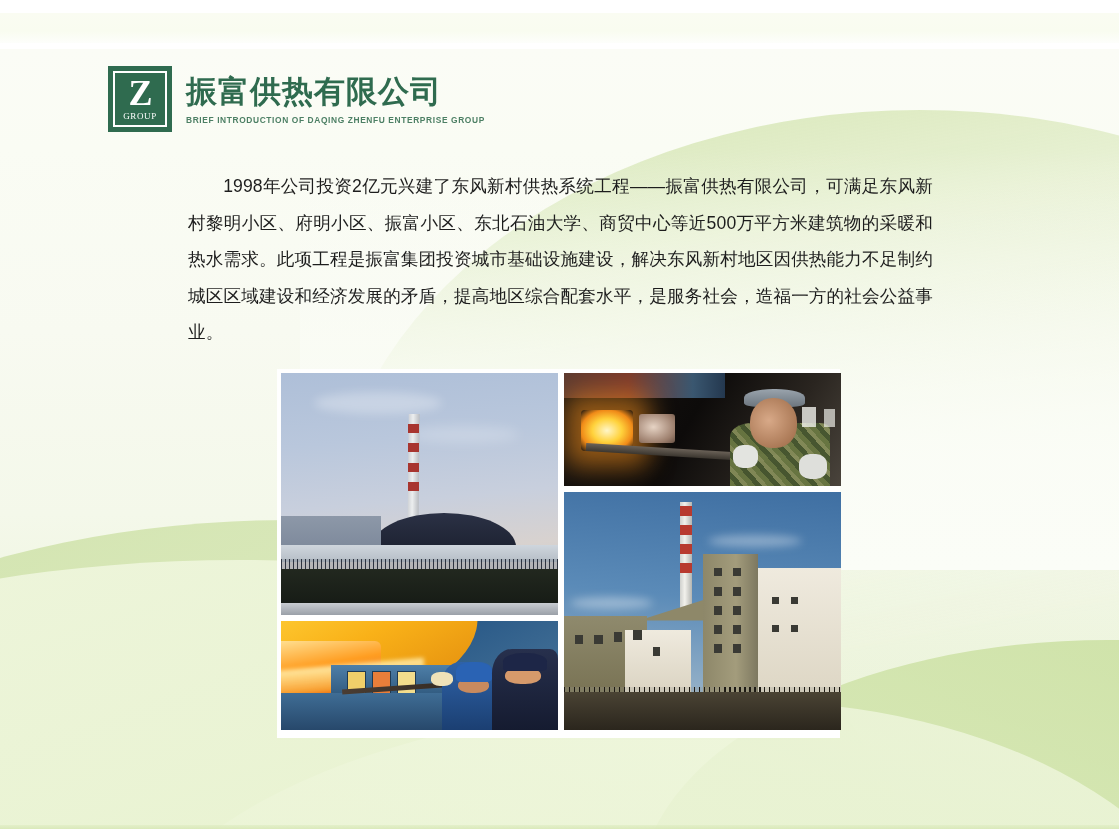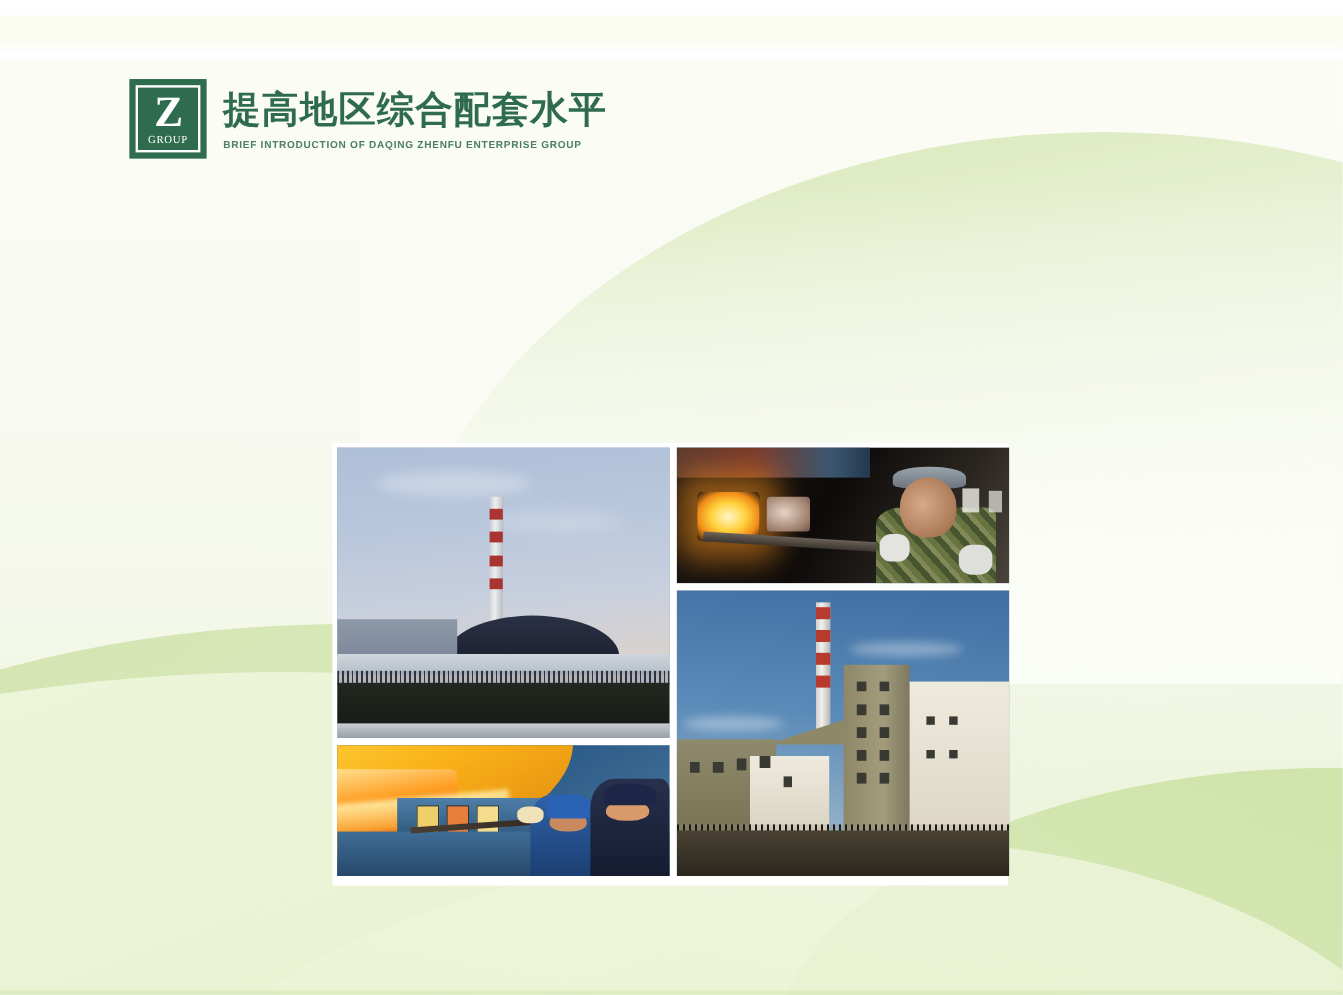--- a/index.html
+++ b/index.html
@@ -436,25 +436,26 @@
   <div class="bg-bottomcap"></div>
 
   <div class="header">
     <div class="logo-mark">
       <div class="logo-inner">
         <div class="logo-z">Z</div>
         <div class="logo-abbr">GROUP</div>
       </div>
     </div>
     <div class="logo-text">
-      <div class="logo-title">提高地区综合配套水平</div>
+      <div class="logo-title">振富供热有限公司</div>
       <div class="logo-sub">BRIEF INTRODUCTION OF DAQING ZHENFU ENTERPRISE GROUP</div>
     </div>
   </div>
 
+  <div class="body-copy">1998年公司投资2亿元兴建了东风新村供热系统工程——振富供热有限公司，可满足东风新村黎明小区、府明小区、振富小区、东北石油大学、商贸中心等近500万平方米建筑物的采暖和热水需求。此项工程是振富集团投资城市基础设施建设，解决东风新村地区因供热能力不足制约城区区域建设和经济发展的矛盾，提高地区综合配套水平，是服务社会，造福一方的社会公益事业。</div>
 
   <div class="collage">
 
     <div class="photo ph-a">
       <div class="sky"></div>
       <div class="cloud1"></div>
       <div class="cloud2"></div>
       <div class="stack"></div>
       <div class="band b1"></div>
       <div class="band b2"></div>

